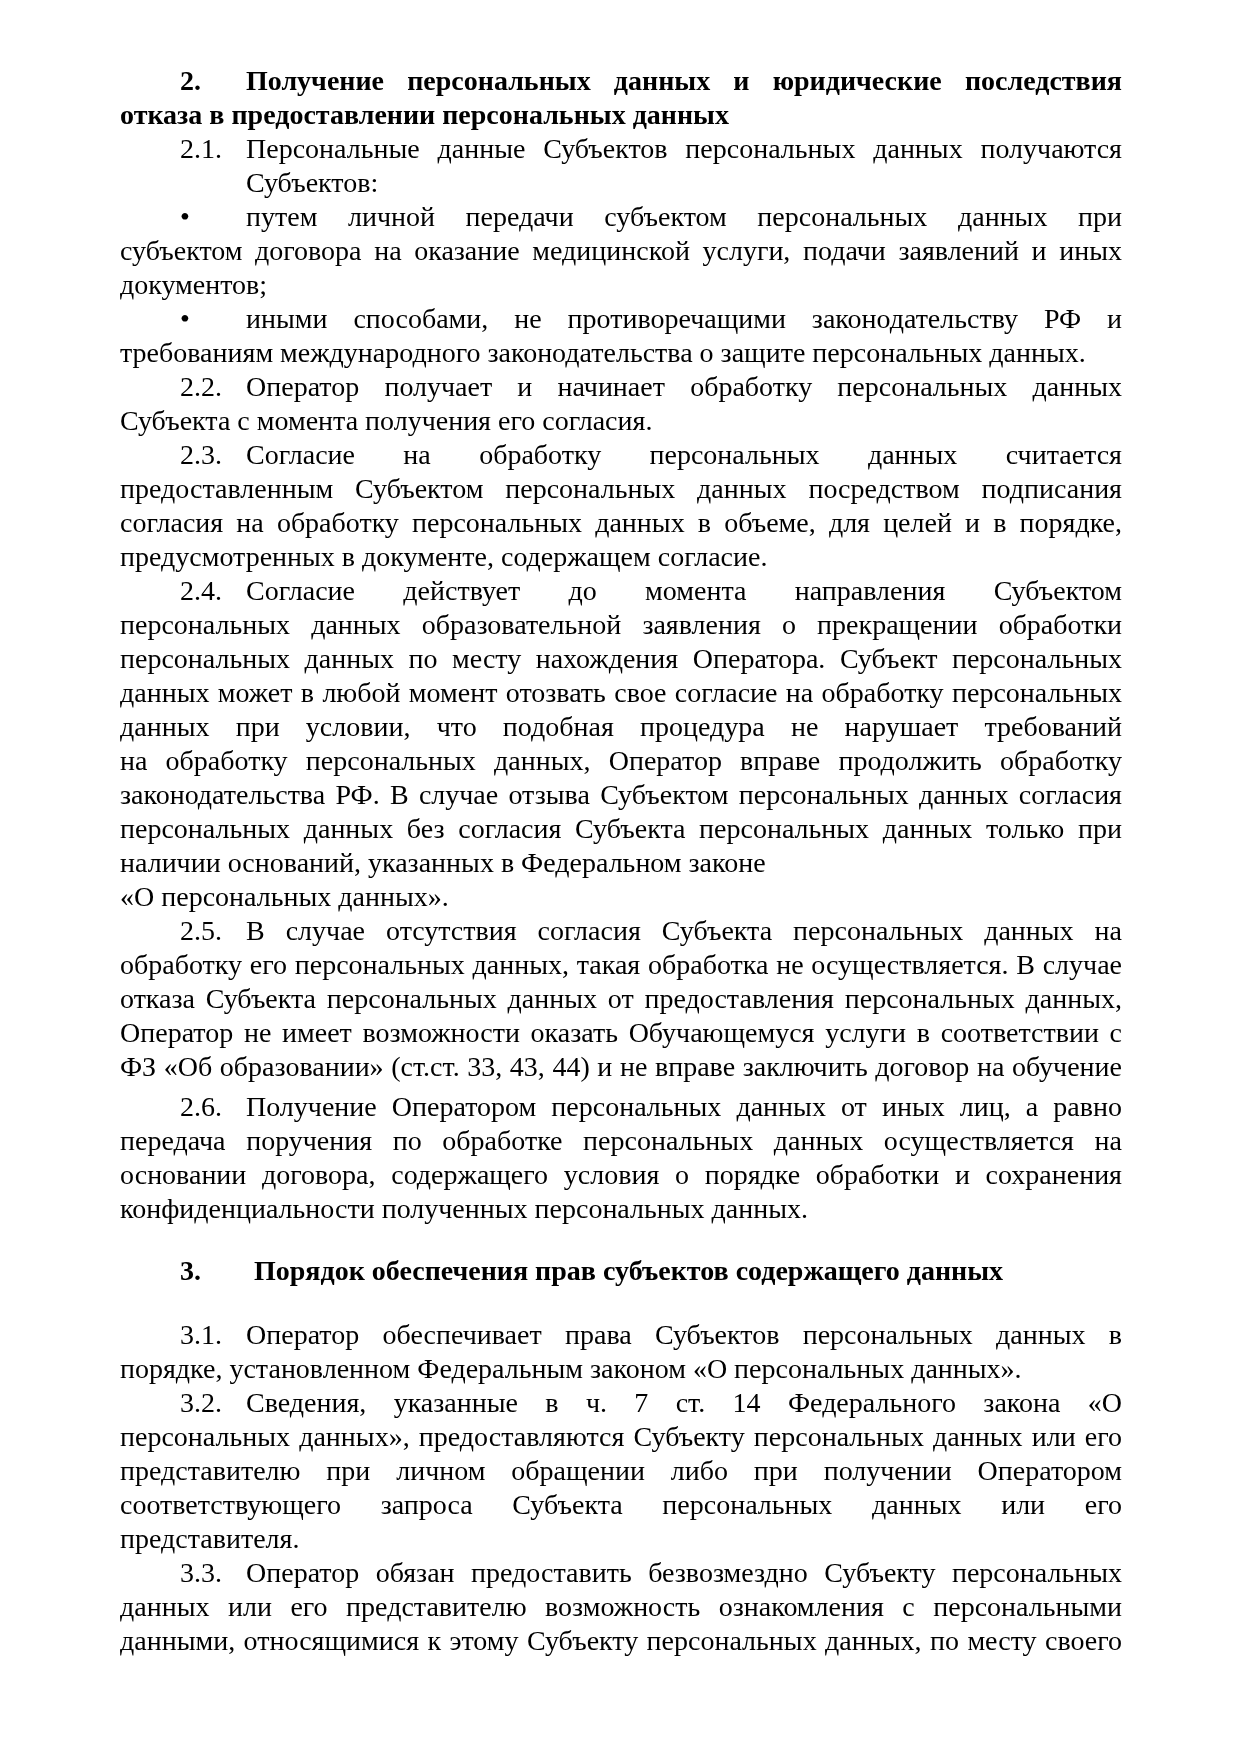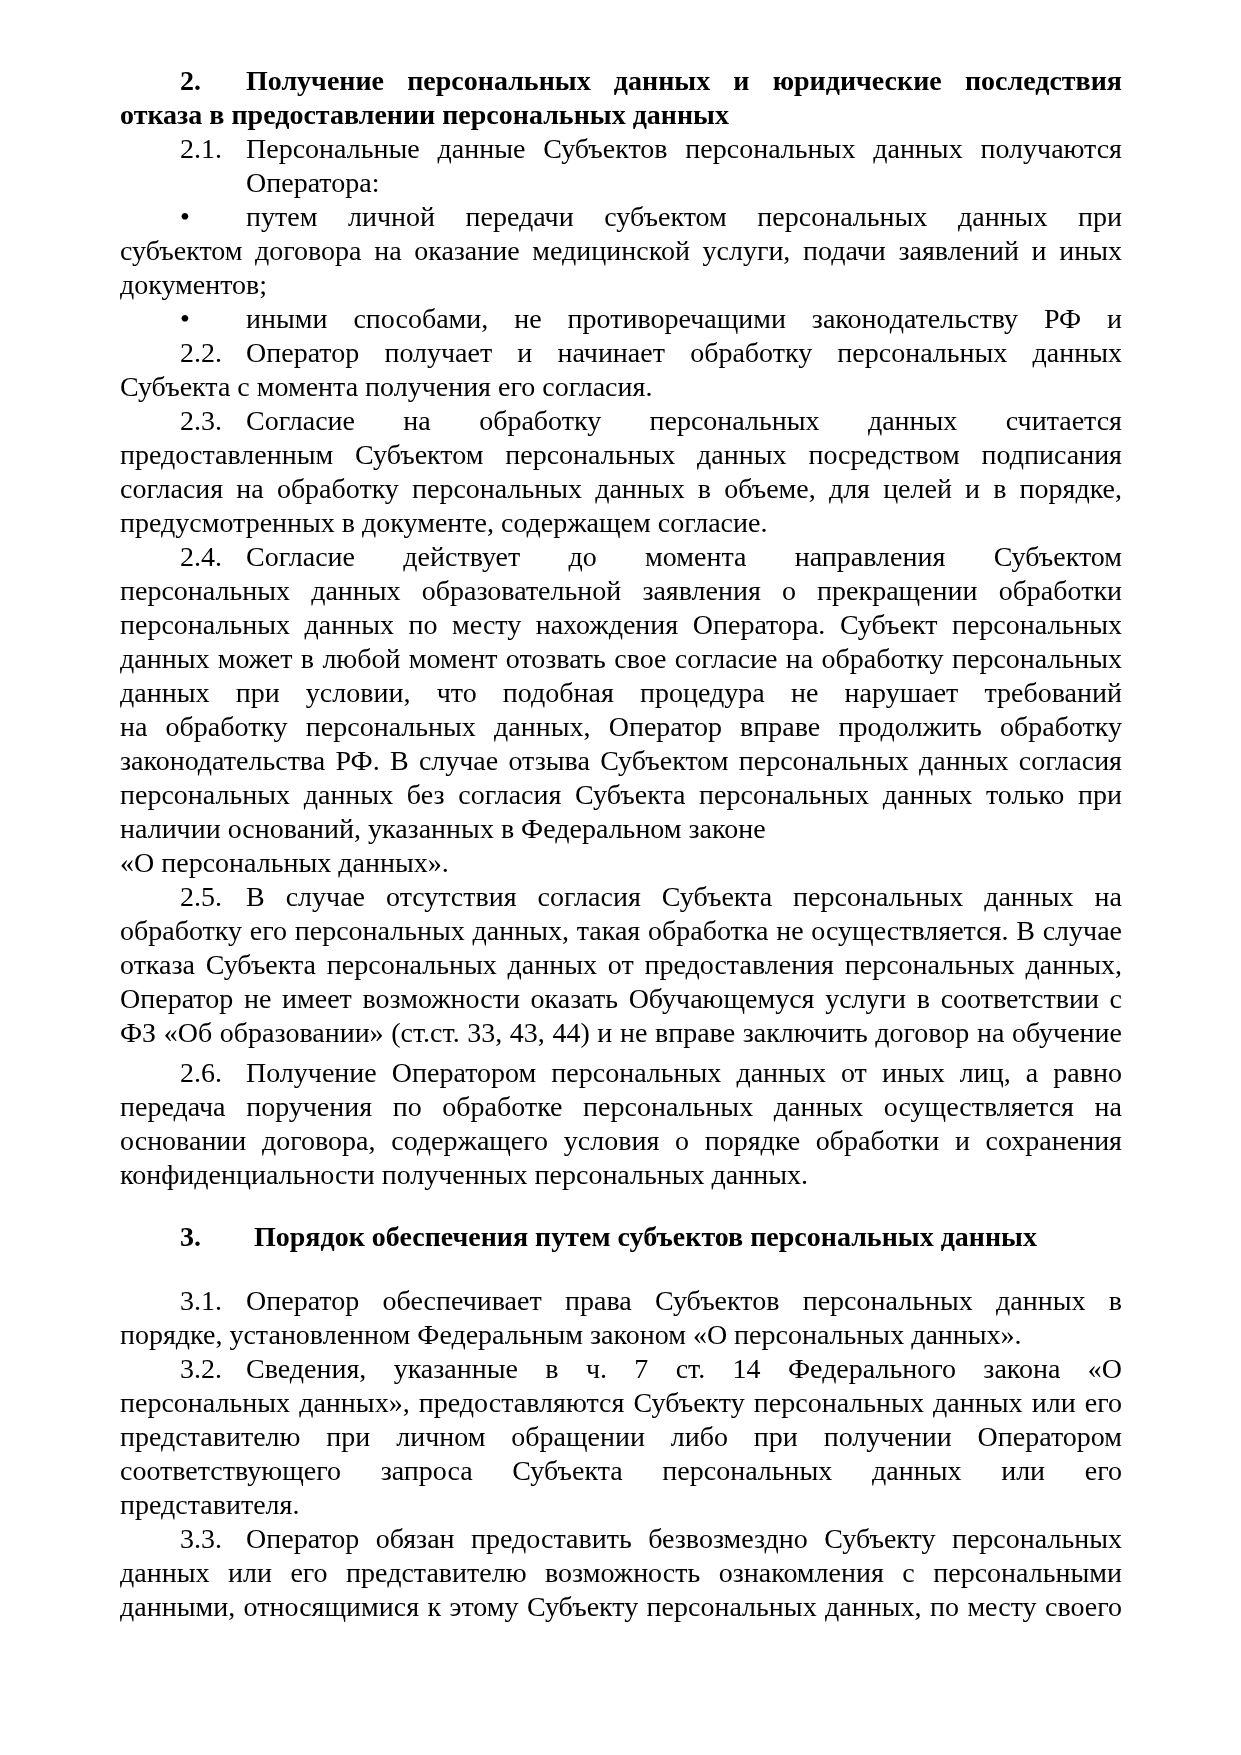--- a/index.html
+++ b/index.html
@@ -51,31 +51,32 @@
 
 <div class="page">
 
   <div class="heading">
     <div class="line bold"><span class="num">2.</span><span>Получение персональных данных и юридические последствия</span></div>
     <div class="line bold plain"><span>отказа в предоставлении персональных данных</span></div>
   </div>
 
   <div class="para">
     <div class="line"><span class="num">2.1.</span><span>Персональные данные Субъектов персональных данных получаются</span></div>
-    <div class="line plain hang"><span>Оператора:</span></div>
+    <div class="line plain hang"><span>Субъектов:</span></div>
   </div>
 
   <div class="para">
     <div class="line"><span class="num">•</span><span>путем личной передачи субъектом персональных данных при</span></div>
     <div class="line"><span>субъектом договора на оказание медицинской услуги, подачи заявлений и иных</span></div>
     <div class="line plain"><span>документов;</span></div>
   </div>
 
   <div class="para">
     <div class="line"><span class="num">•</span><span>иными способами, не противоречащими законодательству РФ и</span></div>
+    <div class="line plain"><span>требованиям международного законодательства о защите персональных данных.</span></div>
   </div>
 
   <div class="para">
     <div class="line"><span class="num">2.2.</span><span>Оператор получает и начинает обработку персональных данных</span></div>
     <div class="line plain"><span>Субъекта с момента получения его согласия.</span></div>
   </div>
 
   <div class="para">
     <div class="line"><span class="num">2.3.</span><span>Согласие на обработку персональных данных считается</span></div>
     <div class="line"><span>предоставленным Субъектом персональных данных посредством подписания</span></div>
@@ -109,21 +110,21 @@
   <div class="para">
     <div class="line"><span class="num">2.6.</span><span>Получение Оператором персональных данных от иных лиц, а равно</span></div>
     <div class="line"><span>передача поручения по обработке персональных данных осуществляется на</span></div>
     <div class="line"><span>основании договора, содержащего условия о порядке обработки и сохранения</span></div>
     <div class="line plain"><span>конфиденциальности полученных персональных данных.</span></div>
   </div>
 
   <div class="sp-md"></div>
 
   <div class="heading">
-    <div class="line bold plain"><span class="num wide">3.</span><span>Порядок обеспечения путем субъектов персональных данных</span></div>
+    <div class="line bold plain"><span class="num wide">3.</span><span>Порядок обеспечения прав субъектов содержащего данных</span></div>
   </div>
 
   <div class="sp-lg"></div>
 
   <div class="para">
     <div class="line"><span class="num">3.1.</span><span>Оператор обеспечивает права Субъектов персональных данных в</span></div>
     <div class="line plain"><span>порядке, установленном Федеральным законом «О персональных данных».</span></div>
   </div>
 
   <div class="para">

